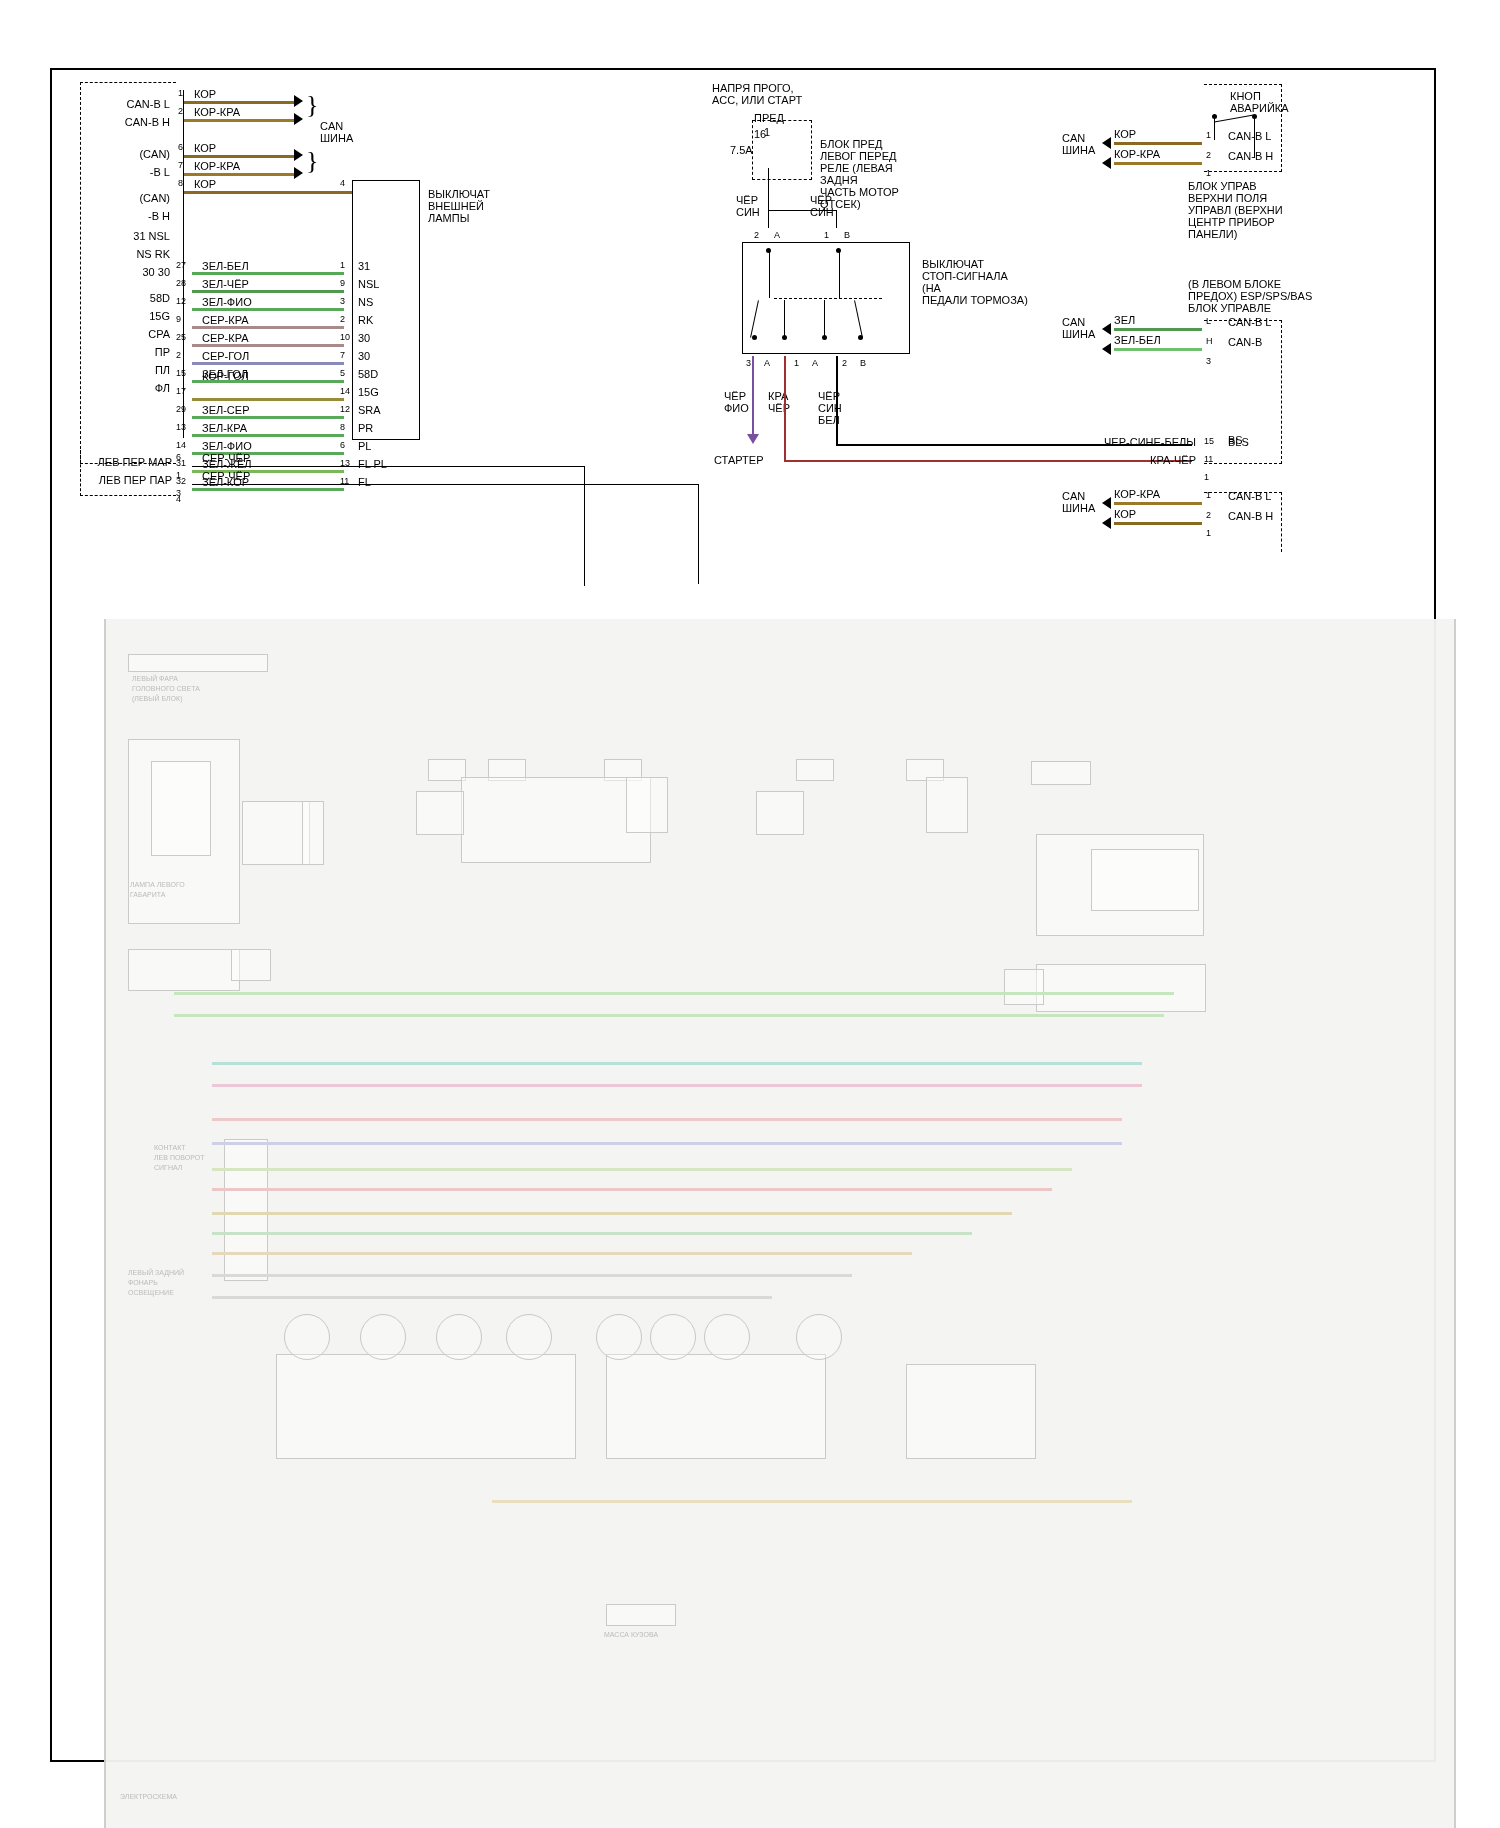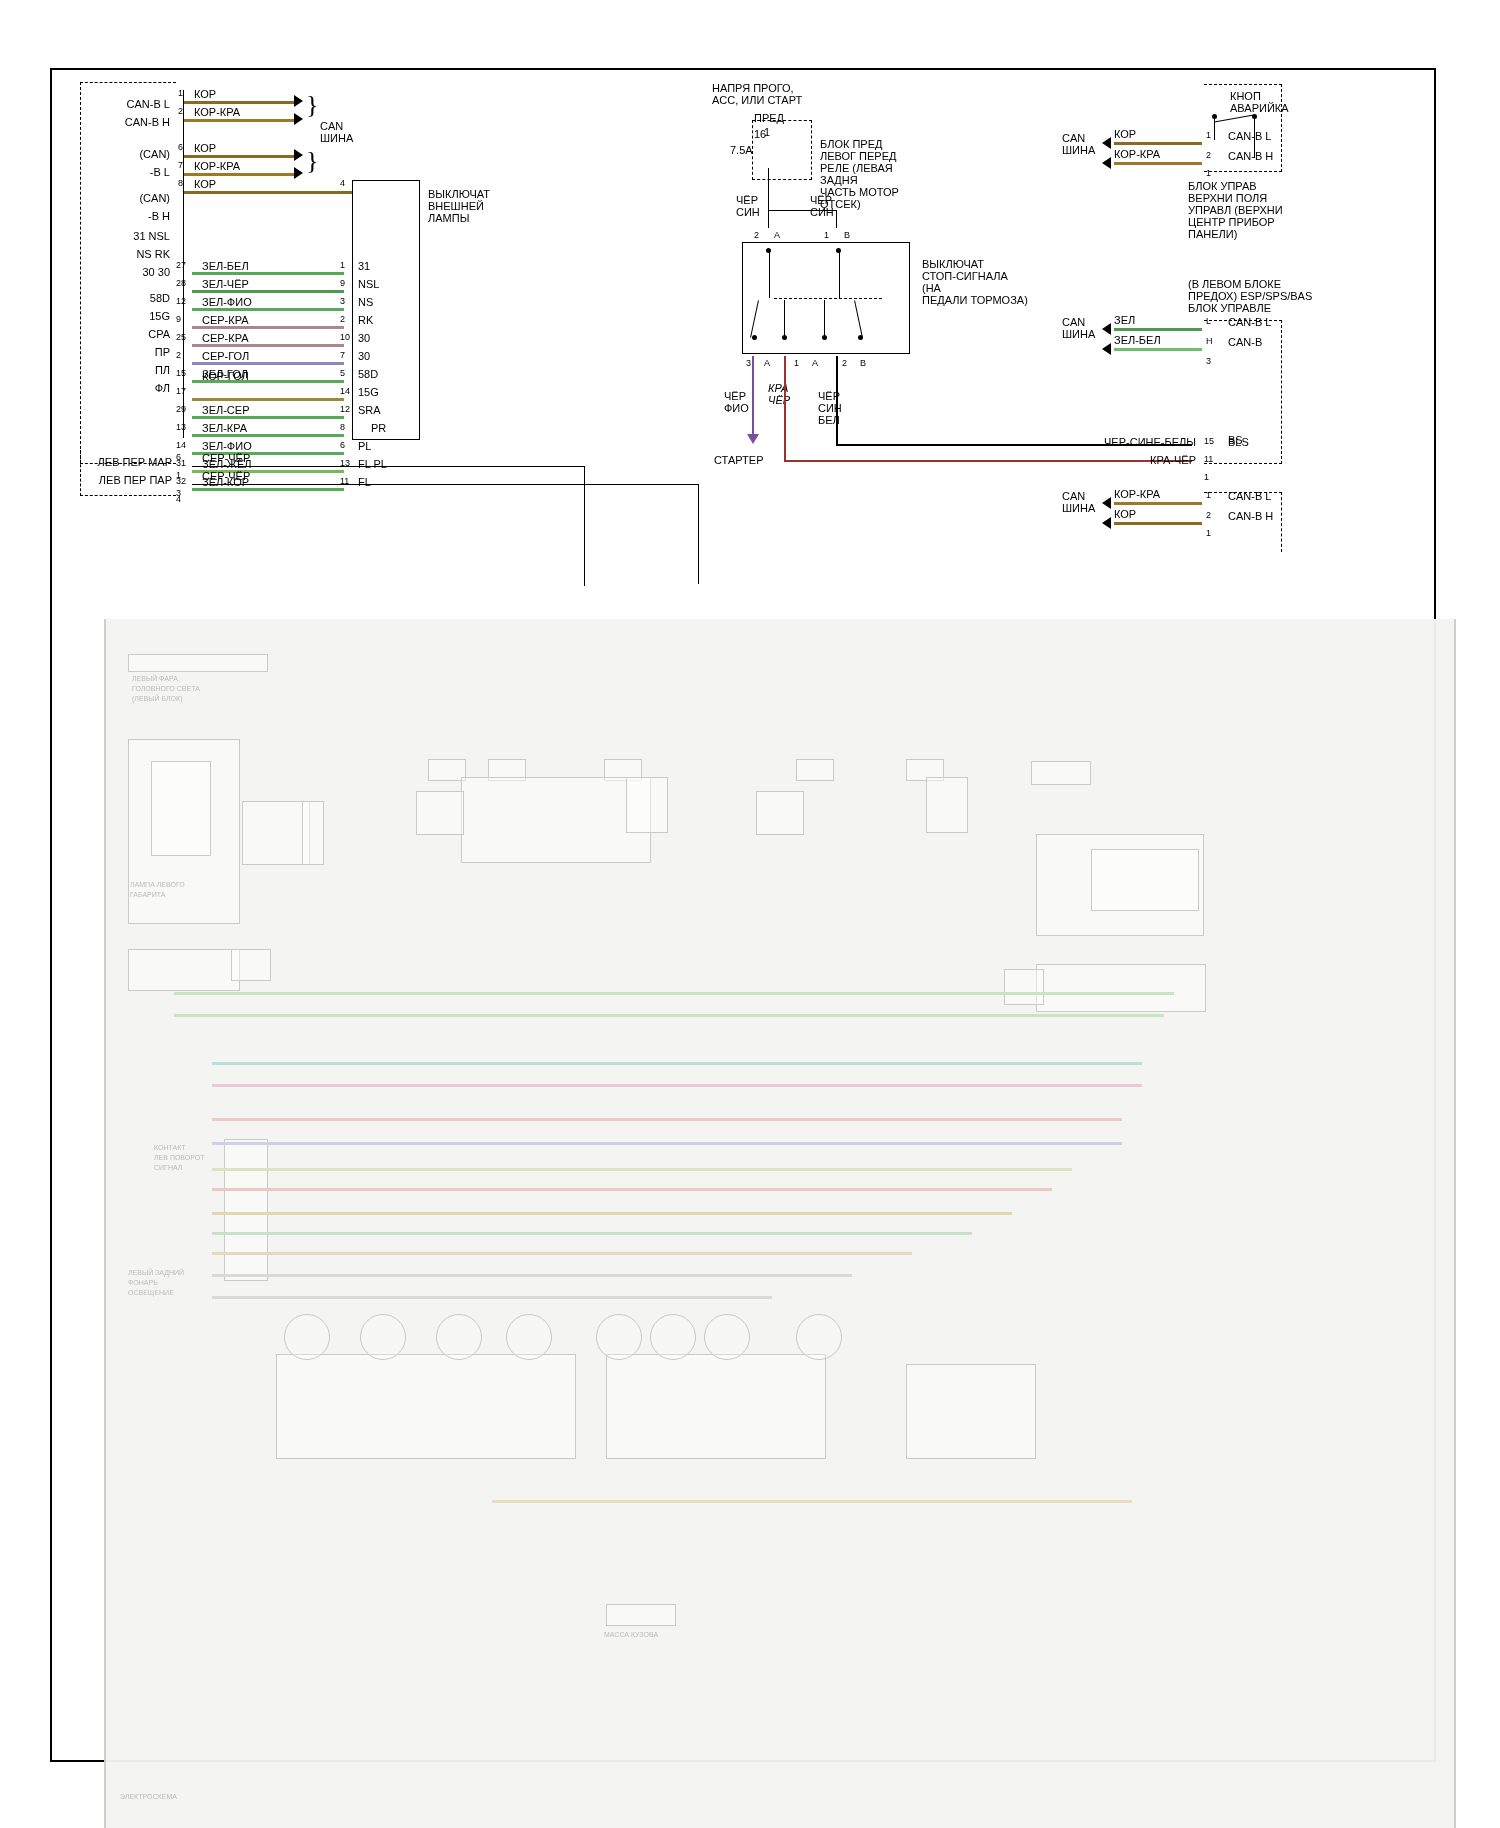--- a/index.html
+++ b/index.html
@@ -295,21 +295,21 @@
     <div class="pinnum" style="left:124px;top:334px;">29</div>
     <div class="wire" style="left:140px;top:346px;width:152px;background:#5aa85a;"></div>
     <div class="lbl c" style="left:150px;top:334px;width:132px;">ЗЕЛ-СЕР</div>
     <div class="pinnum" style="left:288px;top:334px;">12</div>
     <div class="lbl" style="left:306px;top:334px;">SRA</div>
 
     <div class="pinnum" style="left:124px;top:352px;">13</div>
     <div class="wire" style="left:140px;top:364px;width:152px;background:#5aa85a;"></div>
     <div class="lbl c" style="left:150px;top:352px;width:132px;">ЗЕЛ-КРА</div>
     <div class="pinnum" style="left:288px;top:352px;">8</div>
-    <div class="lbl" style="left:306px;top:352px;margin-left:13px;">PR</div>
+    <div class="lbl" style="left:306px;top:352px;">PR</div>
 
     <div class="pinnum" style="left:124px;top:370px;">14</div>
     <div class="wire" style="left:140px;top:382px;width:152px;background:#5aa85a;"></div>
     <div class="lbl c" style="left:150px;top:370px;width:132px;">ЗЕЛ-ФИО</div>
     <div class="pinnum" style="left:288px;top:370px;">6</div>
     <div class="lbl" style="left:306px;top:370px;">PL</div>
 
     <div class="pinnum" style="left:124px;top:388px;">31</div>
     <div class="wire" style="left:140px;top:400px;width:152px;background:#7ab85a;"></div>
     <div class="lbl c" style="left:150px;top:388px;width:132px;">ЗЕЛ-ЖЁЛ</div>
@@ -376,21 +376,21 @@
   <div class="lbl" style="left:870px;top:188px;">ВЫКЛЮЧАТ<br>СТОП-СИГНАЛА<br>(НА<br>ПЕДАЛИ ТОРМОЗА)</div>
 
   <div class="pinnum" style="left:694px;top:288px;">3</div>
   <div class="pinnum" style="left:712px;top:288px;">A</div>
   <div class="pinnum" style="left:742px;top:288px;">1</div>
   <div class="pinnum" style="left:760px;top:288px;">A</div>
   <div class="pinnum" style="left:790px;top:288px;">2</div>
   <div class="pinnum" style="left:808px;top:288px;">B</div>
 
   <div class="lbl c" style="left:672px;top:320px;width:50px;">ЧЁР<br>ФИО</div>
-  <div class="lbl c" style="left:716px;top:312px;width:50px;font-style:italic;">КРА<br>ЧЁР</div>
+  <div class="lbl c" style="left:716px;top:320px;width:50px;">КРА<br>ЧЁР</div>
   <div class="lbl c" style="left:766px;top:320px;width:50px;">ЧЁР<br>СИН<br>БЕЛ</div>
 
   <div class="vline" style="left:700px;top:286px;height:78px;border-left:2px solid #7a4fa0;"></div>
   <div class="arrow" style="left:695px;top:364px;border-top:10px solid #7a4fa0;border-left:6px solid transparent;border-right:6px solid transparent;"></div>
   <div class="lbl" style="left:662px;top:384px;">СТАРТЕР</div>
 
   <div class="vline" style="left:732px;top:286px;height:104px;border-left:2px solid #a03030;"></div>
   <div class="hline" style="left:732px;top:390px;width:408px;border-top:2px solid #a03030;"></div>
   <div class="vline" style="left:784px;top:286px;height:88px;border-left:2px solid #000;"></div>
   <div class="hline" style="left:784px;top:374px;width:356px;border-top:2px solid #000;"></div>

